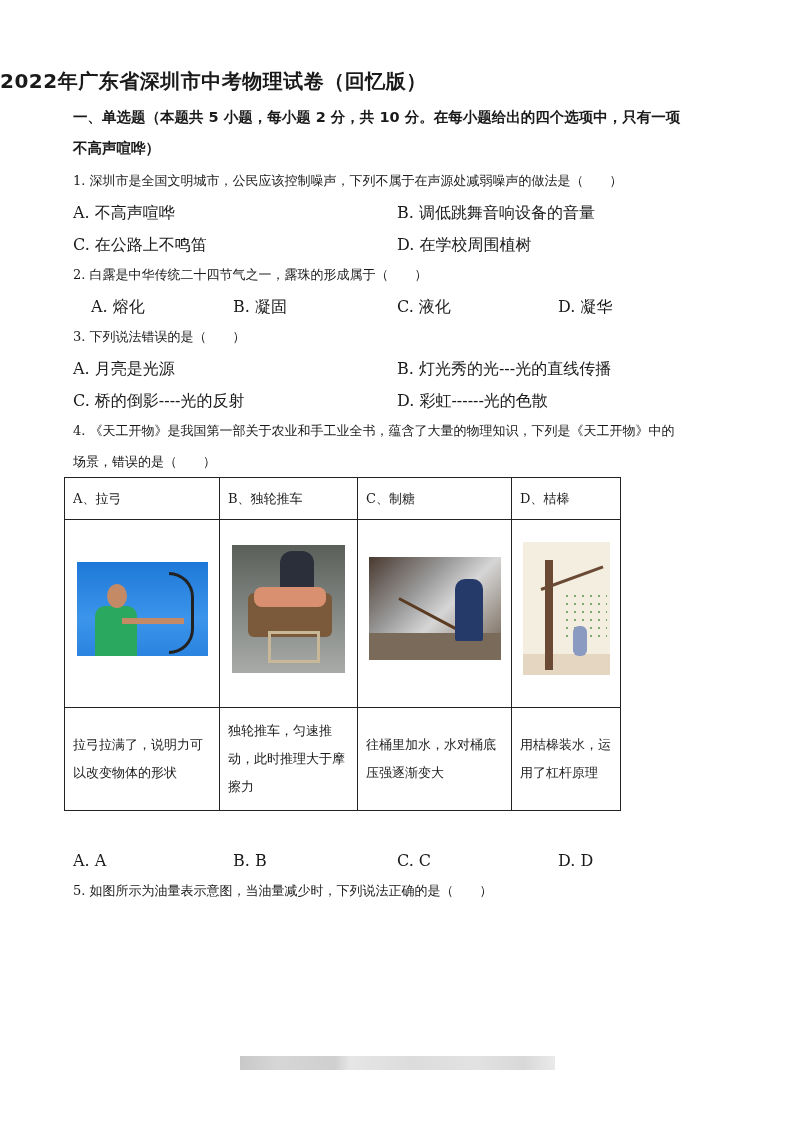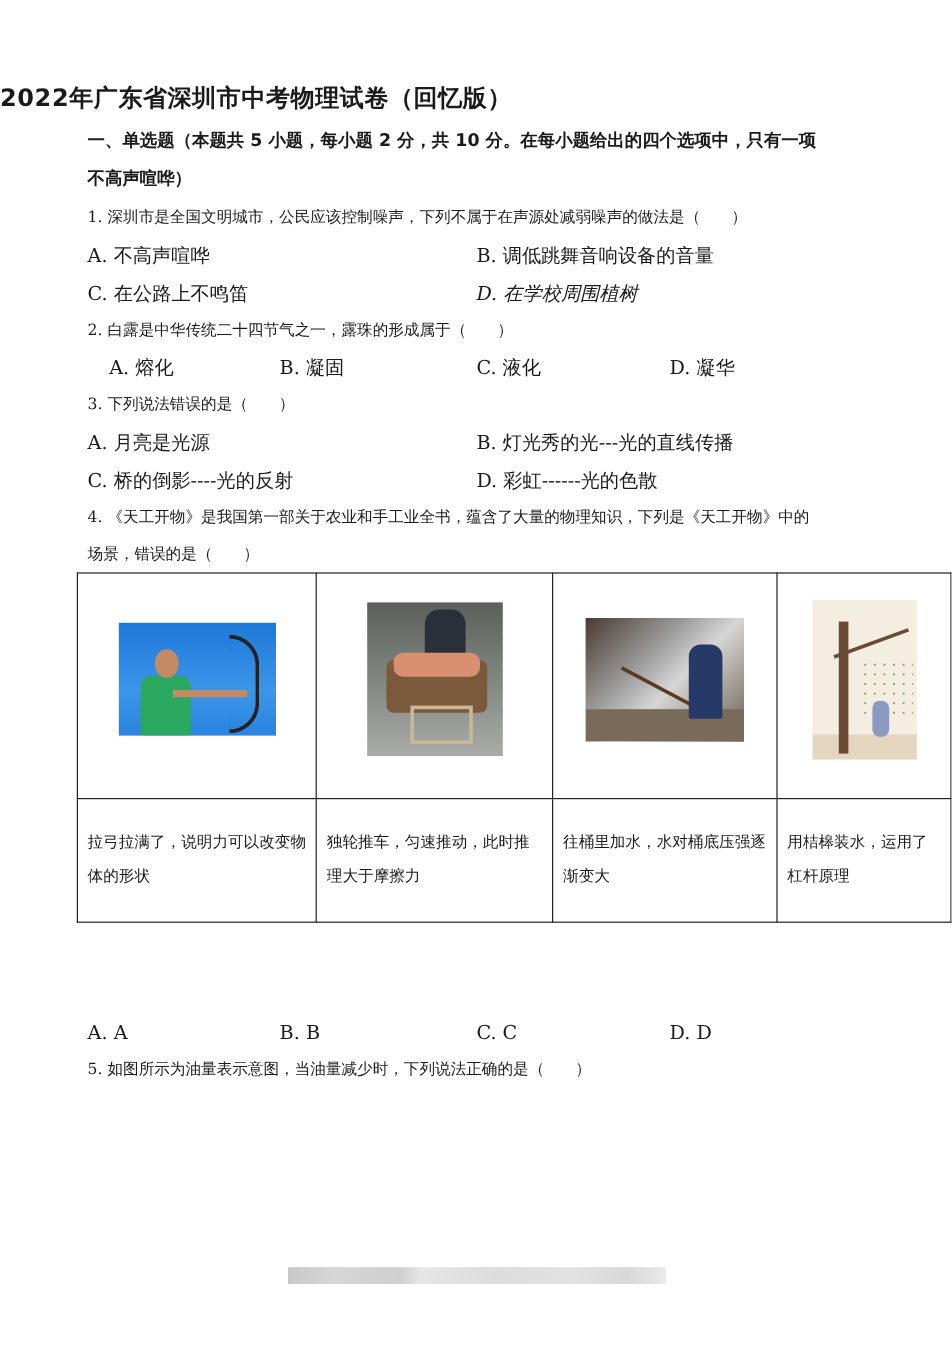--- a/index.html
+++ b/index.html
@@ -63,39 +63,45 @@
 <div>
   <div class="abs title">2022年广东省深圳市中考物理试卷（回忆版）</div>
 
   <div class="abs section" style="left:73px; top:108px;">一、单选题（本题共 5 小题，每小题 2 分，共 10 分。在每小题给出的四个选项中，只有一项</div>
   <div class="abs section" style="left:73px; top:139px;">不高声喧哗）</div>
 
   <div class="abs q" style="left:73px; top:172px;">1. 深圳市是全国文明城市，公民应该控制噪声，下列不属于在声源处减弱噪声的做法是（　　）</div>
   <div class="abs opt" style="left:73px; top:203px;">A. 不高声喧哗</div>
   <div class="abs opt" style="left:397px; top:203px;">B. 调低跳舞音响设备的音量</div>
   <div class="abs opt" style="left:73px; top:235px;">C. 在公路上不鸣笛</div>
-  <div class="abs opt" style="left:397px; top:235px;font-style:italic;">D. 在学校周围植树</div>
+  <div class="abs opt" style="left:397px; top:235px;">D. 在学校周围植树</div>
 
   <div class="abs q" style="left:73px; top:266px;">2. 白露是中华传统二十四节气之一，露珠的形成属于（　　）</div>
   <div class="abs opt" style="left:91px; top:297px;">A.  熔化</div>
   <div class="abs opt" style="left:233px; top:297px;">B.  凝固</div>
   <div class="abs opt" style="left:397px; top:297px;">C.  液化</div>
   <div class="abs opt" style="left:558px; top:297px;">D.  凝华</div>
 
   <div class="abs q" style="left:73px; top:328px;">3. 下列说法错误的是（　　）</div>
   <div class="abs opt" style="left:73px; top:359px;">A.  月亮是光源</div>
   <div class="abs opt" style="left:397px; top:359px;">B.  灯光秀的光---光的直线传播</div>
   <div class="abs opt" style="left:73px; top:391px;">C.  桥的倒影----光的反射</div>
   <div class="abs opt" style="left:397px; top:391px;text-align:center;">D.  彩虹------光的色散</div>
 
   <div class="abs q" style="left:73px; top:422px;">4. 《天工开物》是我国第一部关于农业和手工业全书，蕴含了大量的物理知识，下列是《天工开物》中的</div>
   <div class="abs q" style="left:73px; top:453px;">场景，错误的是（　　）</div>
 
   <table class="grid">
     <tbody>
+        <tr class="hdr">
+      <td style="width:138px;">A、拉弓</td>
+      <td style="width:121px;">B、独轮推车</td>
+      <td style="width:137px;">C、制糖</td>
+      <td style="width:92px;">D、桔槔</td>
+    </tr>
     <tr class="imgrow">
       <td>
         <div class="pic pic-a">
           <div class="body"></div><div class="head"></div><div class="arm"></div><div class="bow"></div>
         </div>
       </td>
       <td>
         <div class="pic pic-b">
           <div class="man"></div><div class="cart"></div><div class="load"></div><div class="frame"></div>
         </div>

